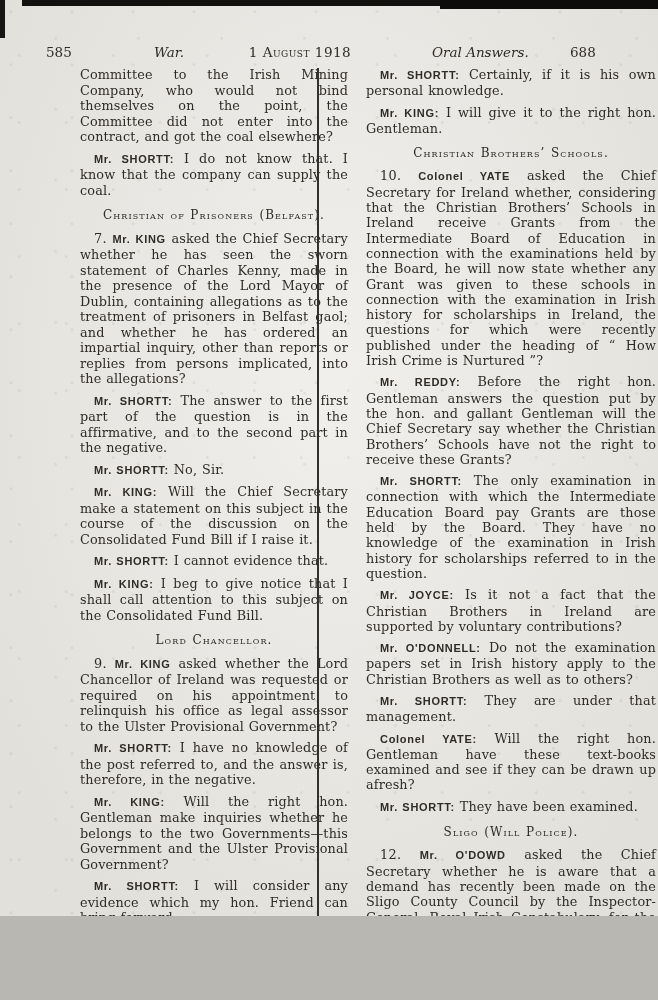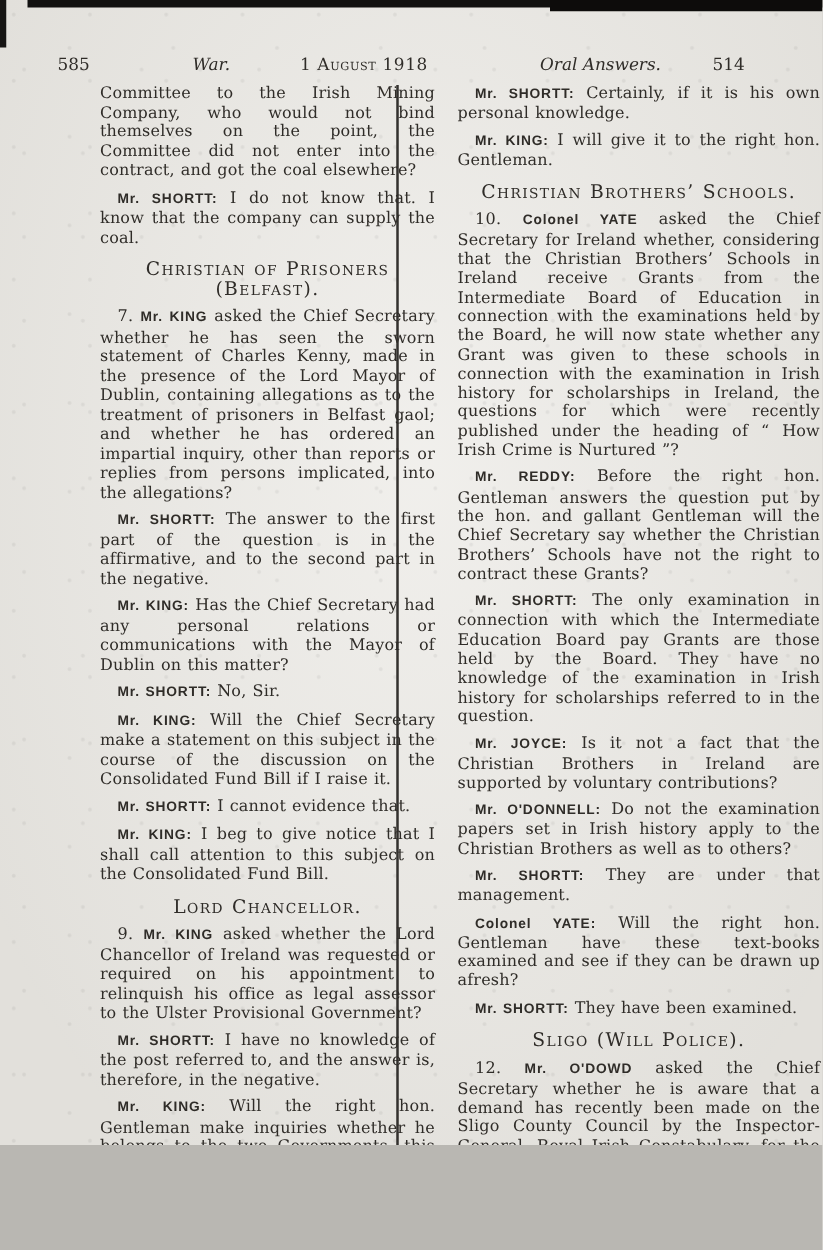--- a/index.html
+++ b/index.html
@@ -20,34 +20,34 @@
   .edge-top-right{position:absolute;left:440px;top:0;width:218px;height:9px;background:#0d0c0b;}
   .edge-left-strip{position:absolute;left:0;top:0;width:5px;height:38px;background:#161514;}
   .edge-right-strip{position:absolute;right:0;top:468px;width:3px;height:532px;background:linear-gradient(to bottom,#555,#0e0d0c 30%);}
   .edge-bottom{position:absolute;left:0;top:994px;width:338px;height:6px;background:#131211;}
   .edge-bottom-ext{position:absolute;left:338px;top:996px;width:225px;height:3px;background:#3c3a37;opacity:.8;}
   
   .header{position:absolute;top:44px;left:0;width:100%;height:18px;font-size:13.5px;}
   .header span{position:absolute;white-space:nowrap;}
   .pageno-left{left:46px;}
   .running-title-left{left:154px;font-style:italic;}
-  .header-date{left:240px;width:120px;font-variant:small-caps;letter-spacing:.5px;}
+  .header-date{left:240px;width:120px;text-align:center;font-variant:small-caps;letter-spacing:.5px;}
   .running-title-right{left:432px;font-style:italic;}
   .pageno-right{left:570px;}
   
   .divider{position:absolute;left:317px;top:68px;width:2px;height:878px;background:#33312e;}
   .col{position:absolute;top:67px;font-size:12.8px;line-height:15.5px;text-align:justify;letter-spacing:.15px;word-spacing:.6px;margin-left:40px;}
   .col-left{left:40px;width:268px;}
   .col-right{left:326px;width:290px;line-height:15.3px;}
   .para{margin:0 0 6px 0;text-indent:14px;}
   .para.no-indent{text-indent:0;}
   .speaker{font-family:"Liberation Sans", sans-serif;font-weight:bold;font-size:11px;letter-spacing:.7px;}
   .prefix{letter-spacing:.3px;}
   .section-heading{
-    font-weight:normal;font-size:15px;
+    font-weight:normal;font-size:12px;
     font-variant:small-caps;letter-spacing:1.1px;
     text-align:center;text-indent:0;
     margin:10px 0 7px 0;
   }
   
   .grain{position:absolute;inset:0;pointer-events:none;opacity:.05;
     background:
       radial-gradient(circle at 18% 22%, #000 0 1px, transparent 2px),
       radial-gradient(circle at 67% 54%, #000 0 1px, transparent 2px),
       radial-gradient(circle at 41% 83%, #000 0 1px, transparent 2px);
@@ -63,48 +63,47 @@
   <div class="edge-left-strip"></div>
   <div class="edge-right-strip"></div>
   <div class="edge-bottom"></div>
   <div class="edge-bottom-ext"></div>
 
   <div class="header">
     <span class="pageno-left">585</span>
     <span class="running-title-left">War.</span>
     <span class="header-date">1 August 1918</span>
     <span class="running-title-right">Oral Answers.</span>
-    <span class="pageno-right">514</span>
+    <span class="pageno-right">688</span>
   </div>
 
   <div class="divider"></div>
 
   <div class="col col-left" id="col-left">
       <p class="para no-indent"><span>Committee to the Irish Mining Company, who would not bind themselves on the point, the Committee did not enter into the contract, and got the coal elsewhere?</span></p>
       <p class="para"><span class="speaker">Mr. SHORTT:</span> <span>I do not know that. I know that the company can supply the coal.</span></p>
       <h3 class="section-heading">Christian of Prisoners (Belfast).</h3>
       <p class="para"><span class="prefix">7.</span> <span class="speaker">Mr. KING</span> <span>asked the Chief Secretary whether he has seen the sworn statement of Charles Kenny, made in the presence of the Lord Mayor of Dublin, containing allegations as to the treatment of prisoners in Belfast gaol; and whether he has ordered an impartial inquiry, other than reports or replies from persons implicated, into the allegations?</span></p>
       <p class="para"><span class="speaker">Mr. SHORTT:</span> <span>The answer to the first part of the question is in the affirmative, and to the second part in the negative.</span></p>
-      <p class="para"><span class="speaker">Mr. KING:</span> <span>Has the Chief Secretary had any personal relations or communications with the Mayor of Dublin on this matter?</span></p>
       <p class="para"><span class="speaker">Mr. SHORTT:</span> <span>No, Sir.</span></p>
       <p class="para"><span class="speaker">Mr. KING:</span> <span>Will the Chief Secretary make a statement on this subject in the course of the discussion on the Consolidated Fund Bill if I raise it.</span></p>
       <p class="para"><span class="speaker">Mr. SHORTT:</span> <span>I cannot evidence that.</span></p>
       <p class="para"><span class="speaker">Mr. KING:</span> <span>I beg to give notice that I shall call attention to this subject on the Consolidated Fund Bill.</span></p>
       <h3 class="section-heading">Lord Chancellor.</h3>
       <p class="para"><span class="prefix">9.</span> <span class="speaker">Mr. KING</span> <span>asked whether the Lord Chancellor of Ireland was requested or required on his appointment to relinquish his office as legal assessor to the Ulster Provisional Government?</span></p>
       <p class="para"><span class="speaker">Mr. SHORTT:</span> <span>I have no knowledge of the post referred to, and the answer is, therefore, in the negative.</span></p>
       <p class="para"><span class="speaker">Mr. KING:</span> <span>Will the right hon. Gentleman make inquiries whether he belongs to the two Governments—this Government and the Ulster Provisional Government?</span></p>
       <p class="para"><span class="speaker">Mr. SHORTT:</span> <span>I will consider any evidence which my hon. Friend can bring forward.</span></p>
     </div>
   <div class="col col-right" id="col-right">
       <p class="para"><span class="speaker">Mr. SHORTT:</span> <span>Certainly, if it is his own personal knowledge.</span></p>
       <p class="para"><span class="speaker">Mr. KING:</span> <span>I will give it to the right hon. Gentleman.</span></p>
       <h3 class="section-heading">Christian Brothers’ Schools.</h3>
       <p class="para"><span class="prefix">10.</span> <span class="speaker">Colonel YATE</span> <span>asked the Chief Secretary for Ireland whether, considering that the Christian Brothers’ Schools in Ireland receive Grants from the Intermediate Board of Education in connection with the examinations held by the Board, he will now state whether any Grant was given to these schools in connection with the examination in Irish history for scholarships in Ireland, the questions for which were recently published under the heading of “ How Irish Crime is Nurtured ”?</span></p>
-      <p class="para"><span class="speaker">Mr. REDDY:</span> <span>Before the right hon. Gentleman answers the question put by the hon. and gallant Gentleman will the Chief Secretary say whether the Christian Brothers’ Schools have not the right to contract these Grants?</span></p>
+      <p class="para"><span class="speaker">Mr. REDDY:</span> <span>Before the right hon. Gentleman answers the question put by the hon. and gallant Gentleman will the Chief Secretary say whether the Christian Brothers’ Schools have not the right to receive these Grants?</span></p>
       <p class="para"><span class="speaker">Mr. SHORTT:</span> <span>The only examination in connection with which the Intermediate Education Board pay Grants are those held by the Board. They have no knowledge of the examination in Irish history for scholarships referred to in the question.</span></p>
       <p class="para"><span class="speaker">Mr. JOYCE:</span> <span>Is it not a fact that the Christian Brothers in Ireland are supported by voluntary contributions?</span></p>
       <p class="para"><span class="speaker">Mr. O'DONNELL:</span> <span>Do not the examination papers set in Irish history apply to the Christian Brothers as well as to others?</span></p>
       <p class="para"><span class="speaker">Mr. SHORTT:</span> <span>They are under that management.</span></p>
       <p class="para"><span class="speaker">Colonel YATE:</span> <span>Will the right hon. Gentleman have these text-books examined and see if they can be drawn up afresh?</span></p>
       <p class="para"><span class="speaker">Mr. SHORTT:</span> <span>They have been examined.</span></p>
       <h3 class="section-heading">Sligo (Will Police).</h3>
       <p class="para"><span class="prefix">12.</span> <span class="speaker">Mr. O'DOWD</span> <span>asked the Chief Secretary whether he is aware that a demand has recently been made on the Sligo County Council by the Inspector-General, Royal Irish Constabulary, for the sum of £341 10s., said to be due on account of extra police stationed in the districts</span></p>
     </div>
 

